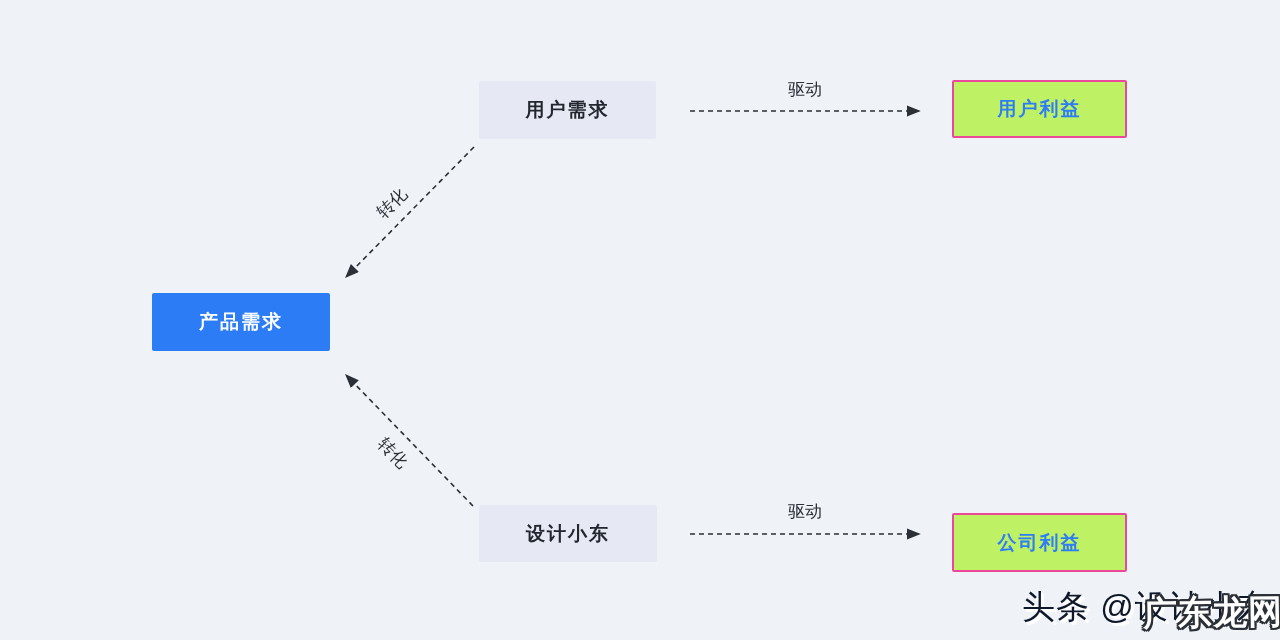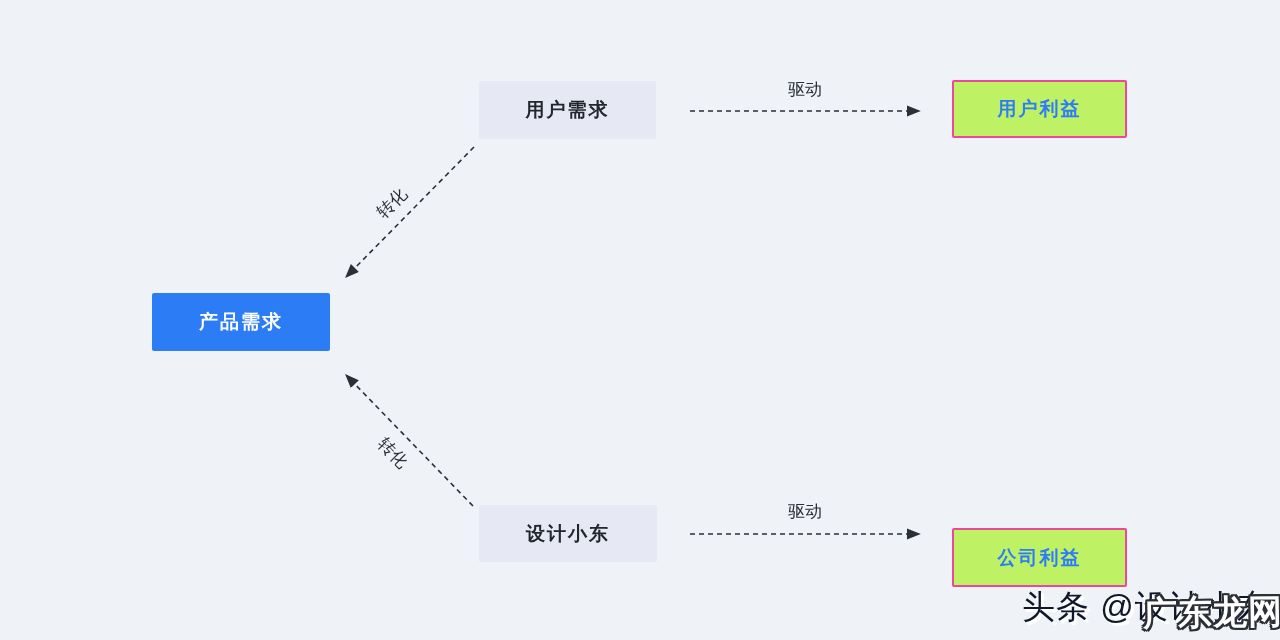--- a/index.html
+++ b/index.html
@@ -118,21 +118,21 @@
   </div>
 
   <div class="node solid" style="left:152px; top:293px; width:178px;">
     <span>产品需求</span>
   </div>
 
   <div class="node gray" style="left:479px; top:505px; width:178px; height:57px;">
     <span>设计小东</span>
   </div>
 
-  <div class="node outline" style="left:952px; top:528px; width:175px; height:59px;">
+  <div class="node outline" style="left:952px; top:513px; width:175px; height:59px;">
     <span>公司利益</span>
   </div>
 
   <div class="edge-label" style="left:805px; top:89px;">驱动</div>
 
   <div class="edge-label rot-up" style="left:392px; top:203px;">转化</div>
 
   <div class="edge-label rot-down" style="left:393px; top:453px;">转化</div>
 
   <div class="edge-label" style="left:805px; top:511px;">驱动</div>

